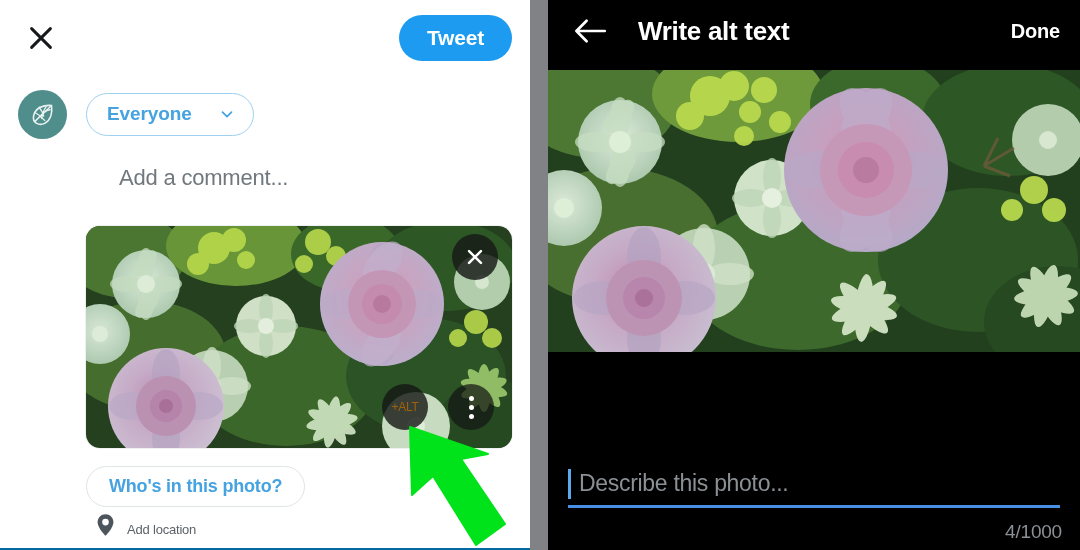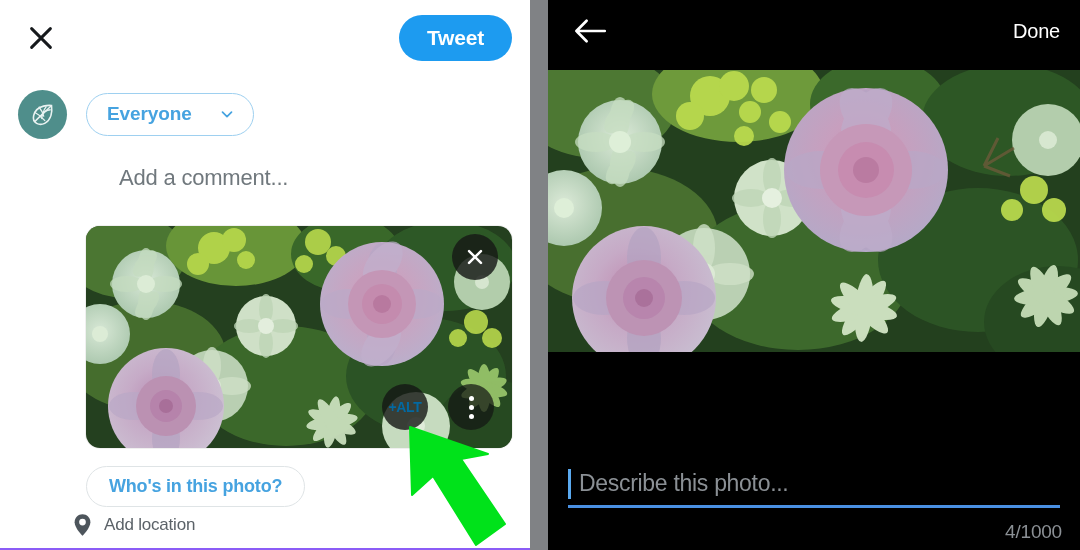--- a/index.html
+++ b/index.html
@@ -9,21 +9,21 @@
     background:#ffffff;
     overflow:hidden;
   }
   #root { position:relative; width:1080px; height:550px; display:flex; }
 
   
   .left-panel {
     position:relative;
     width:530px; height:550px;
     background:#ffffff;
-    border-bottom:2px solid #8b5cf6;
+    border-bottom:2px solid #0369a1;
     flex:0 0 530px;
     overflow:hidden;
   }
   .composer-topbar {
     height:75px;
     display:flex; align-items:center; justify-content:space-between;
     padding:0 18px 0 24px;
   }
   .close-x {
     width:34px; height:34px;
@@ -97,21 +97,21 @@
     width:46px; height:46px; border-radius:50%;
     background:rgba(22,24,22,0.82);
     display:flex; align-items:center; justify-content:center;
     cursor:pointer;
   }
   .alt-badge {
     position:absolute; left:382px; top:384px;
     width:46px; height:46px; border-radius:50%;
     background:rgba(20,22,20,0.80);
     display:flex; align-items:center; justify-content:center;
-    color:#0369a1; font-size:14px; font-weight:bold;
+    color:#a16207; font-size:12px; font-weight:normal;
     cursor:pointer; letter-spacing:-0.3px;
     z-index:5;
   }
   .more-media {
     position:absolute; left:448px; top:384px;
     width:46px; height:46px; border-radius:50%;
     background:rgba(20,22,20,0.72);
     display:flex; flex-direction:column; align-items:center; justify-content:center;
     gap:4px; cursor:pointer; z-index:5;
   }
@@ -121,23 +121,23 @@
     position:absolute; left:86px; top:466px;
     border:1.4px solid #dfe4e6;
     border-radius:999px;
     padding:9px 22px;
     color:#46a3e0; font-size:18px; font-weight:bold;
     background:#fff; cursor:pointer;
     letter-spacing:-0.2px;
     text-align:right;
   }
   .add-location {
-    position:absolute; left:72px; top:513px;
-    display:flex; align-items:center; gap:11px;
-    color:#5b6268; font-size:17px;
+    position:absolute; left:95px; top:513px;
+    display:flex; align-items:flex-end; gap:11px;
+    color:#5b6268; font-size:13px;
     cursor:pointer; letter-spacing:-0.2px;
   }
 
   
   .pointer-arrow {
     position:absolute;
     left:404px; top:423px;
     width:130px; height:127px;
     z-index:20;
     pointer-events:none;
@@ -162,21 +162,21 @@
     position:relative;
   }
   .back-arrow { width:40px; height:40px; display:flex; align-items:center; justify-content:center; cursor:pointer; }
   .alt-title {
     font-size:26px; font-weight:bold;
     margin-left:28px;
     letter-spacing:-0.3px;
   }
   .done-btn {
     margin-left:auto;
-    color:#ffffff; font-size:20px; font-weight:normal;
+    color:#ffffff; font-size:20px; font-weight:bold;
     cursor:pointer; letter-spacing:-0.2px;
   }
   .alt-photo {
     position:absolute; left:0; top:70px;
     width:532px; height:282px;
     overflow:hidden;
   }
   .describe-wrap {
     position:absolute; left:20px; top:462px; width:492px;
   }
@@ -409,20 +409,21 @@
   <div class="divider"></div>
 
   <div class="right-panel">
 
     <div class="alt-topbar">
       <div class="back-arrow">
         <svg width="34" height="30" viewBox="0 0 30 24" aria-hidden="true">
           <path d="M28 12 H3 M12 3 L3 12 L12 21" fill="none" stroke="#ffffff" stroke-width="2.4" stroke-linecap="round" stroke-linejoin="round"></path>
         </svg>
       </div>
+      <div class="alt-title">Write alt text</div>
       <div class="done-btn">Done</div>
     </div>
 
     <div class="alt-photo">
       <svg width="532" height="282" viewBox="0 0 532 282" preserveAspectRatio="xMidYMid slice">
         <defs>
           <radialGradient id="bigPink" cx="48%" cy="42%" r="62%">
             <stop offset="0%" stop-color="#cf93b4"></stop>
             <stop offset="38%" stop-color="#c79fbe"></stop>
             <stop offset="100%" stop-color="#b3aac8"></stop>

